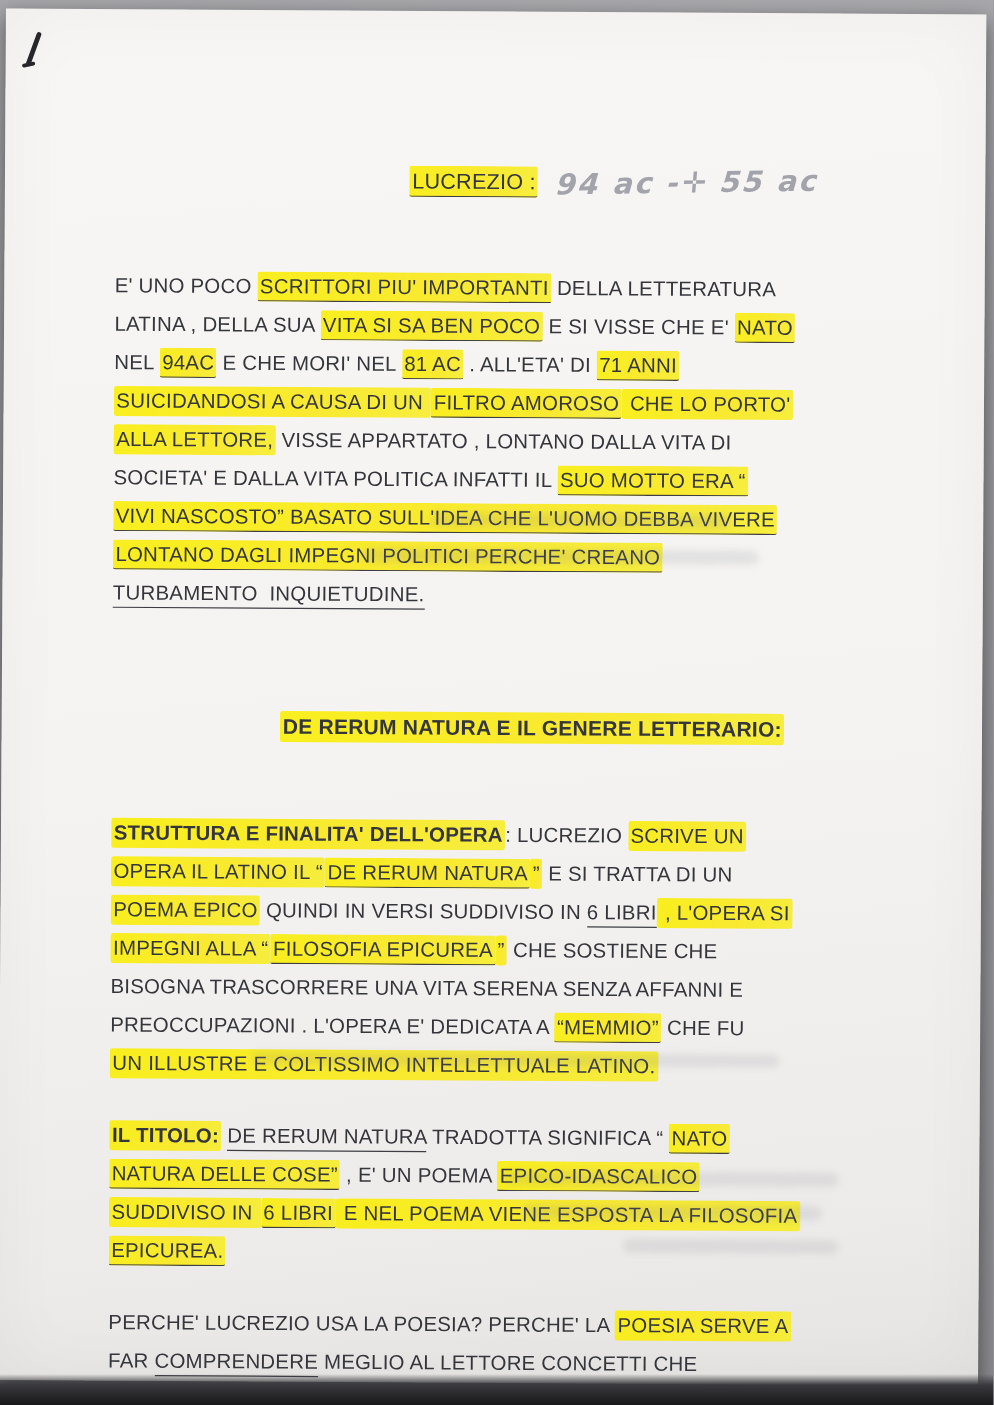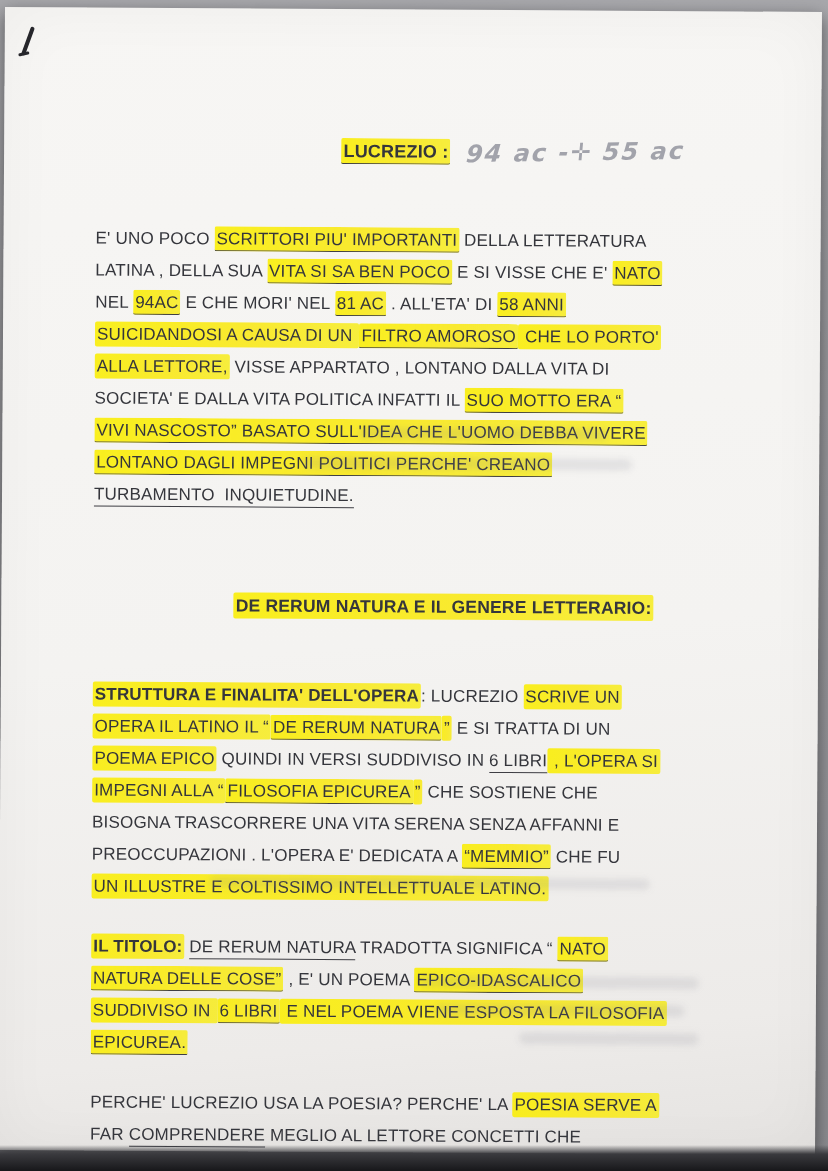--- a/index.html
+++ b/index.html
@@ -15,21 +15,21 @@
   .staple::after{content:"";position:absolute;left:-3px;top:27px;width:11px;height:3px;
           background:#26262b;border-radius:2px;transform:rotate(-32deg);}
   .content{position:absolute;left:92px;top:94px;width:660px;color:#35363c;
            font-size:17px;line-height:32px;letter-spacing:.2px;}
   .line{white-space:pre;}
   .hl{background:linear-gradient(95deg,rgba(250,238,2,.88) 0%,rgba(249,233,38,.95) 60%,rgba(247,236,21,.82) 100%);
       padding:3px 2px;border-radius:2px;}
   .ul{border-bottom:1.7px solid #3e3e44;padding-bottom:2px;}
   .b{font-weight:bold;}
   .title-row{margin:0 0 24px 206px;white-space:pre;}
-  .title{font-weight:bold;font-size:18px;}
+  .title{font-weight:normal;font-size:18px;}
   .handwriting{display:inline-block;margin-left:16px;font-family:"DejaVu Sans",sans-serif;
                font-style:italic;font-weight:bold;font-size:24px;color:#a2a3ab;
                letter-spacing:2px;transform:rotate(-1.2deg) skewX(-6deg);vertical-align:-2px;}
   .para{margin:0 0 28px 0;}
   .heading{text-align:center;margin:46px 0 26px;font-size:17.5px;white-space:pre;}
   .bleed{position:absolute;background:rgba(128,129,140,.16);filter:blur(3px);border-radius:6px;}
   .table-edge{position:absolute;left:0;bottom:0;width:828px;height:26px;
               background:linear-gradient(180deg,rgba(60,60,64,0) 0%,#3a3a3e 35%,#17171a 100%);z-index:4;}
 </style>
 </head>
@@ -41,21 +41,21 @@
   <div class="paper">
     <div class="content">
 
       <div class="title-row">
         <span class="title hl ul b">LUCREZIO :</span><span class="handwriting">94 ac -✛ 55 ac</span>
       </div>
 
       <div class="para">
           <div class="line"><span class="">E' UNO POCO </span><span class=" hl ul">SCRITTORI PIU' IMPORTANTI</span><span class=""> DELLA LETTERATURA</span></div>
           <div class="line"><span class="">LATINA , DELLA SUA </span><span class=" hl ul">VITA SI SA BEN POCO</span><span class=""> E SI VISSE CHE E' </span><span class=" hl ul">NATO</span></div>
-          <div class="line"><span class="">NEL </span><span class=" hl ul">94AC</span><span class=""> E CHE MORI' NEL </span><span class=" hl ul">81 AC</span><span class=""> . ALL'ETA' DI </span><span class=" hl ul">58 ANNI</span></div>
+          <div class="line"><span class="">NEL </span><span class=" hl ul">94AC</span><span class=""> E CHE MORI' NEL </span><span class=" hl ul">81 AC</span><span class=""> . ALL'ETA' DI </span><span class=" hl ul">71 ANNI</span></div>
           <div class="line"><span class=" hl">SUICIDANDOSI A CAUSA DI UN </span><span class=" hl ul">FILTRO AMOROSO</span><span class=" hl"> CHE LO PORTO'</span></div>
           <div class="line"><span class=" hl">ALLA LETTORE,</span><span class=""> VISSE APPARTATO , LONTANO DALLA VITA DI</span></div>
           <div class="line"><span class="">SOCIETA' E DALLA VITA POLITICA INFATTI IL </span><span class=" hl ul">SUO MOTTO ERA “</span></div>
           <div class="line"><span class=" hl ul">VIVI NASCOSTO” BASATO SULL'IDEA CHE L'UOMO DEBBA VIVERE</span></div>
           <div class="line"><span class=" hl ul">LONTANO DAGLI IMPEGNI POLITICI PERCHE' CREANO</span></div>
           <div class="line"><span class=" ul">TURBAMENTO  INQUIETUDINE.</span></div>
         </div>
 
       <div class="heading">
         <span class="hl b">DE RERUM NATURA E IL GENERE LETTERARIO:</span>

